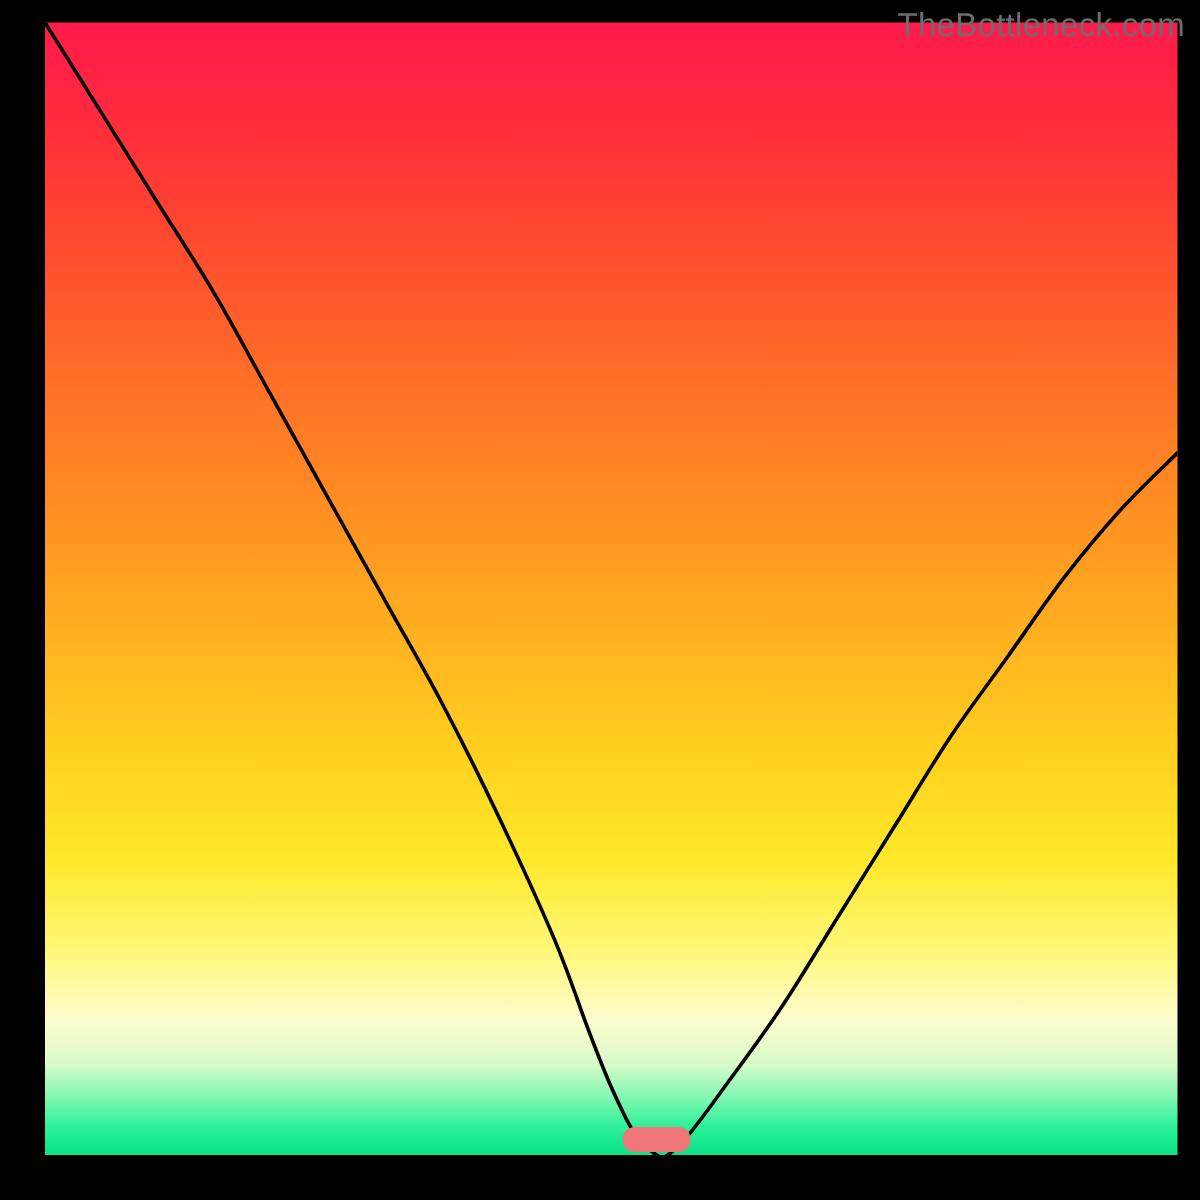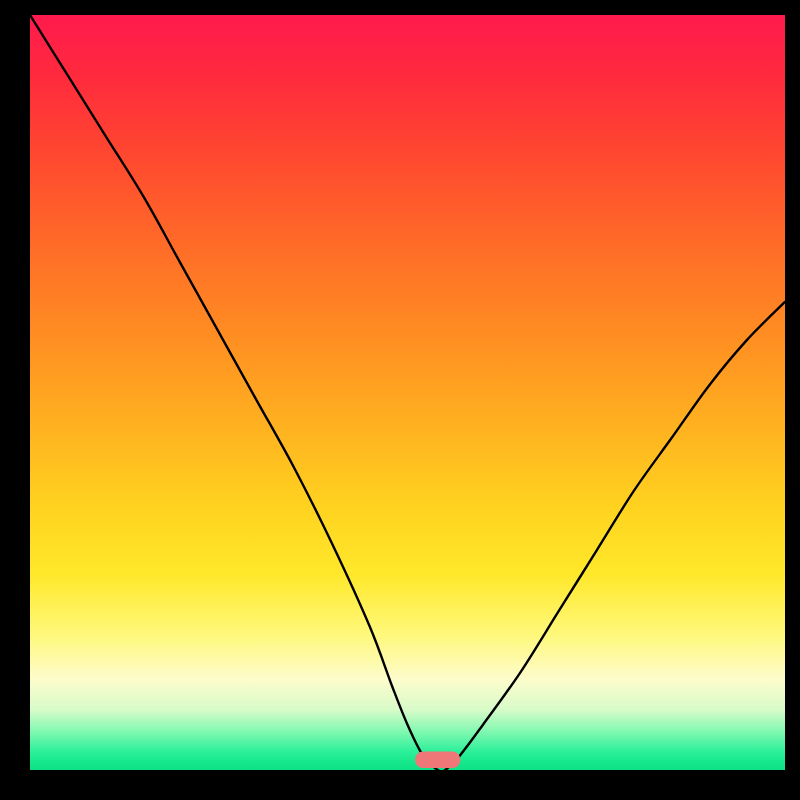--- a/index.html
+++ b/index.html
@@ -60,13 +60,14 @@
 </head>
 <body>
 
 <div class="frame">
   <div class="plot">
     <svg viewBox="0 0 755 755" preserveAspectRatio="none">
       <path fill="none" stroke="#000000" stroke-width="2.4" stroke-linecap="round" d="M 0 0 C 6.291666666666667 10.066666666666663, 25.166666666666664 40.26666666666664, 37.75 60.39999999999998 C 50.333333333333336 80.53333333333332, 62.916666666666664 100.66666666666673, 75.5 120.80000000000007 C 88.08333333333333 140.93333333333342, 100.66666666666667 159.8083333333334, 113.25 181.20000000000005 C 125.83333333333333 202.5916666666667, 138.41666666666666 226.49999999999997, 151 249.14999999999998 C 163.58333333333334 271.79999999999995, 176.16666666666666 294.45000000000005, 188.75 317.1 C 201.33333333333334 339.75, 213.91666666666666 362.40000000000003, 226.5 385.05 C 239.08333333333334 407.7, 251.66666666666666 429.0916666666667, 264.25 453 C 276.8333333333333 476.9083333333333, 289.4166666666667 502.075, 302 528.5 C 314.5833333333333 554.925, 329.68333333333334 587.6416666666667, 339.75 611.55 C 349.81666666666666 635.4583333333333, 356.1083333333333 655.5916666666667, 362.4 671.95 C 368.69166666666666 688.3083333333334, 372.46666666666664 698.375, 377.5 709.7 C 382.53333333333336 721.0250000000001, 387.56666666666666 732.35, 392.6 739.9 C 397.6333333333334 747.4499999999999, 403.92500000000007 752.4833333333333, 407.70000000000005 755 C 411.475 757.5166666666667, 411.4750000000001 757.5166666666667, 415.25000000000006 755 C 419.02500000000003 752.4833333333333, 424.0583333333333 747.4499999999999, 430.34999999999997 739.9 C 436.64166666666665 732.35, 442.93333333333334 723.5416666666667, 453 709.7 C 463.06666666666666 695.8583333333333, 478.1666666666667 675.725, 490.75 656.85 C 503.3333333333333 637.975, 515.9166666666666 616.5833333333334, 528.5 596.45 C 541.0833333333334 576.3166666666667, 553.6666666666666 556.1833333333333, 566.25 536.05 C 578.8333333333334 515.9166666666666, 591.4166666666666 494.525, 604 475.65 C 616.5833333333334 456.775, 629.1666666666666 440.4166666666667, 641.75 422.8 C 654.3333333333334 405.18333333333334, 666.9166666666666 386.30833333333334, 679.5 369.95 C 692.0833333333334 353.59166666666664, 704.6666666666666 338.4916666666667, 717.25 324.65000000000003 C 729.8333333333334 310.8083333333334, 748.7083333333334 293.19166666666666, 755 286.9"></path>
       <rect rx="8" ry="8" fill="#ef7777" x="385.05000000000007" y="736.39" width="45.3" height="16.610000000000003"></rect>
     </svg>
   </div>
+  <div class="watermark">TheBottleneck.com</div>
 </div>
 
 </body></html>

